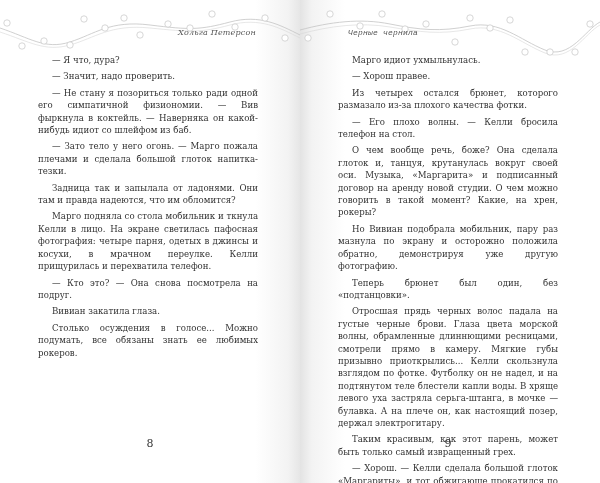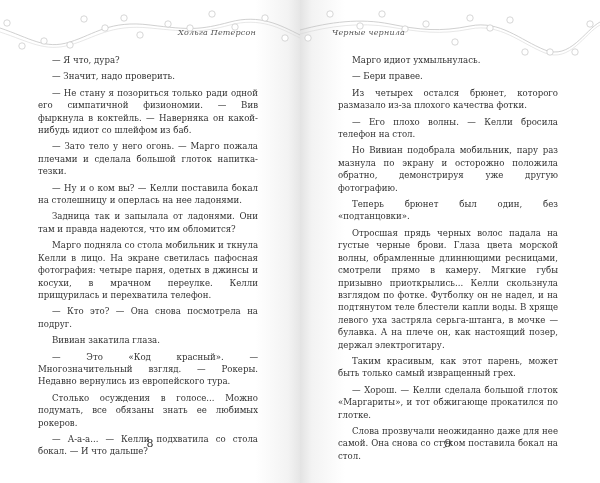--- a/index.html
+++ b/index.html
@@ -3,21 +3,21 @@
 <meta charset="utf-8">
 <style>
   html, body { margin:0; padding:0; }
   body { width:600px; height:483px; background:#fff; position:relative; overflow:hidden; font-family:"DejaVu Serif", serif; color:#333; }
   .page { position:absolute; top:0; height:483px; width:300px; overflow:hidden; }
   .page.left { left:0; background:linear-gradient(to right,#fff 0%,#fff 85%,#f3f3f3 96%,#e6e6e6 100%); }
   .page.right { left:300px; background:linear-gradient(to left,#fff 0%,#fff 85%,#f3f3f3 96%,#e3e3e3 100%); }
   .garland { position:absolute; top:0; left:0; width:300px; height:60px; }
   .runhead { position:absolute; top:28px; font-family:"DejaVu Serif", serif; font-style:italic; font-size:8px; color:#555; letter-spacing:0.2px; }
   .left .runhead { left:178px;font-style:italic; }
-  .right .runhead { left:32px; }
+  .right .runhead { left:48px;font-family:Liberation Mono, monospace; }
   .text { position:absolute; top:50px; width:228px; font-size:8.6px; line-height:12.4px; text-align:justify; }
   .left .text { left:34px; }
   .right .text { left:34px; }
   .text p { margin:4px; text-indent:14px; }
   .folio { position:absolute; top:437px; width:20px; text-align:center; font-size:11px; color:#333; }
   .left .folio { left:140px; }
   .right .folio { left:138px; }
 </style>
 </head>
 <body>
@@ -42,28 +42,25 @@
       <circle cx="265" cy="18" r="3.2"></circle>
         <circle cx="285" cy="38" r="3.2"></circle>
     </g>
   </svg>
   <div class="runhead">Хольга Петерсон</div>
   <div class="text">
     <p>— Я что, дура?</p>
     <p>— Значит, надо проверить.</p>
     <p>— Не стану я позориться только ради одной его симпатичной физиономии. — Вив фыркнула в коктейль. — Наверняка он какой-нибудь идиот со шлейфом из баб.</p>
     <p>— Зато тело у него огонь. — Марго пожала плечами и сделала большой глоток напитка-тезки.</p>
-    <p>— Ну и о ком вы? — Келли поставила бокал на столешницу и оперлась на нее ладонями.</p>
     <p>Задница так и запылала от ладонями. Они там и правда надеются, что им обломится?</p>
     <p>Марго подняла со стола мобильник и ткнула Келли в лицо. На экране светилась пафосная фотография: четыре парня, одетых в джинсы и косухи, в мрачном переулке. Келли прищурилась и перехватила телефон.</p>
     <p>— Кто это? — Она снова посмотрела на подруг.</p>
     <p>Вивиан закатила глаза.</p>
-    <p>— Это «Код красный». — Многозначительный взгляд. — Рокеры. Недавно вернулись из европейского тура.</p>
     <p>Столько осуждения в голосе... Можно подумать, все обязаны знать ее любимых рокеров.</p>
-    <p>— А-а-а... — Келли подхватила со стола бокал. — И что дальше?</p>
 
   </div>
   <div class="folio">8</div>
 </div>
 
 <div class="page right">
   <svg class="garland" viewBox="0 0 300 60">
     <path d="M0 30 C 30 22, 60 18, 90 24 S 140 32, 170 26 S 220 40, 245 50 S 285 30, 300 22" fill="none" stroke="#c4c4c4" stroke-width="0.8"></path>
     <path d="M0 34 C 30 26, 60 22, 90 27 S 140 35, 170 29 S 220 43, 245 53 S 285 33, 300 25" fill="none" stroke="#d6d6d6" stroke-width="0.6"></path>
     <g fill="#fff" stroke="#c6c6c6" stroke-width="0.7">
@@ -79,23 +76,24 @@
       <circle cx="210" cy="20" r="3.2"></circle>
         <circle cx="225" cy="52" r="3.2"></circle>
         <circle cx="250" cy="52" r="3.2"></circle>
       <circle cx="275" cy="52" r="3.2"></circle>
         <circle cx="290" cy="24" r="3.2"></circle>
     </g>
   </svg>
   <div class="runhead">Черные чернила</div>
   <div class="text">
     <p>Марго идиот ухмыльнулась.</p>
-    <p>— Бери правее.</p>
+    <p>— Хорош правее.</p>
     <p>Из четырех остался брюнет, которого размазало из-за плохого качества фотки.</p>
     <p>— Его плохо волны. — Келли бросила телефон на стол.</p>
+    <p>О чем вообще речь, боже? Она сделала глоток и, танцуя, крутанулась вокруг своей оси. Музыка, «Маргарита» и подписанный договор на аренду новой студии. О чем можно говорить в такой момент? Какие, на хрен, рокеры?</p>
     <p>Но Вивиан подобрала мобильник, пару раз мазнула по экрану и осторожно положила обратно, демонстрируя уже другую фотографию.</p>
     <p>Теперь брюнет был один, без «подтанцовки».</p>
     <p>Отросшая прядь черных волос падала на густые черные брови. Глаза цвета морской волны, обрамленные длиннющими ресницами, смотрели прямо в камеру. Мягкие губы призывно приоткрылись... Келли скользнула взглядом по фотке. Футболку он не надел, и на подтянутом теле блестели капли воды. В хряще левого уха застряла серьга-штанга, в мочке — булавка. А на плече он, как настоящий позер, держал электрогитару.</p>
     <p>Таким красивым, как этот парень, может быть только самый извращенный грех.</p>
     <p>— Хорош. — Келли сделала большой глоток «Маргариты», и тот обжигающе прокатился по глотке.</p>
     <p>Слова прозвучали неожиданно даже для нее самой. Она снова со стуком поставила бокал на стол.</p>
 
   </div>
   <div class="folio">9</div>
 </div>

